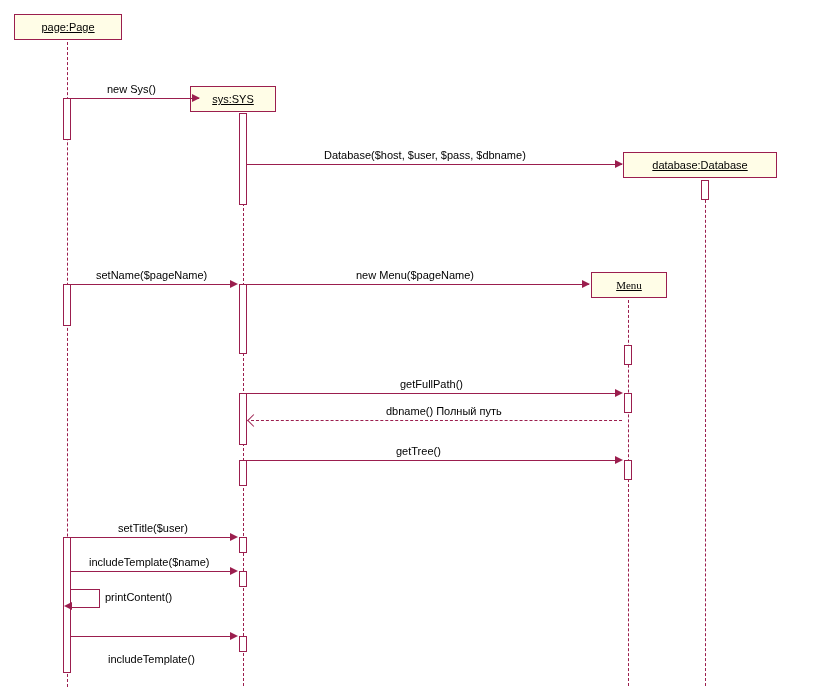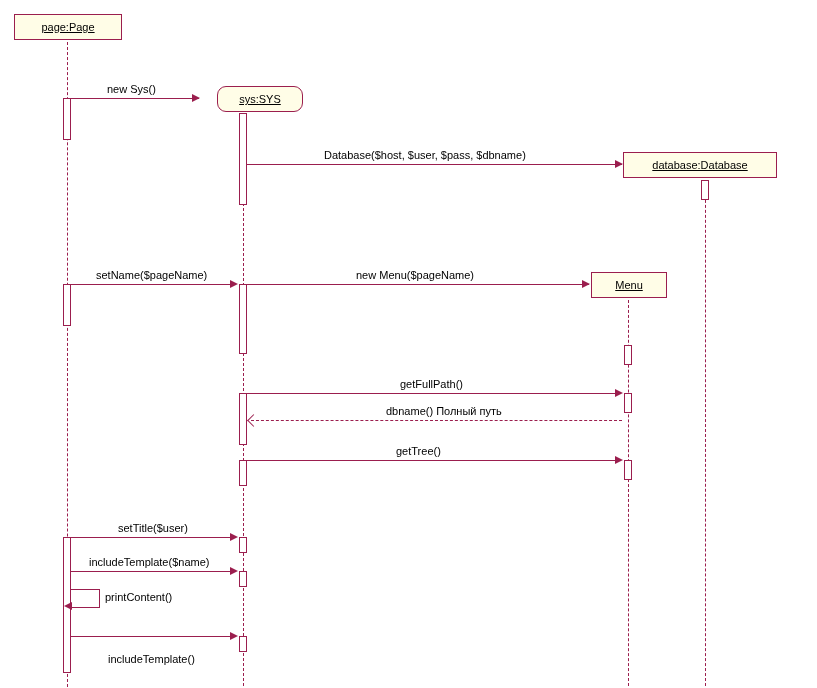--- a/index.html
+++ b/index.html
@@ -78,23 +78,23 @@
     position: absolute;
     border-top: 1px solid #9b1e4e;
     border-right: 1px solid #9b1e4e;
     border-bottom: 1px solid #9b1e4e;
   }
 </style>
 </head>
 <body>
 
 <div class="lifeline-box" style="left:14px; top:14px; width:108px;">page:Page</div>
-<div class="lifeline-box" style="left:217px; top:86px; width:86px;border-radius:9px;">sys:SYS</div>
+<div class="lifeline-box" style="left:190px; top:86px; width:86px;">sys:SYS</div>
 <div class="lifeline-box" style="left:623px; top:152px; width:154px;">database:Database</div>
-<div class="lifeline-box" style="left:591px; top:272px; width:76px;">Menu</div>
+<div class="lifeline-box" style="left:591px; top:272px; width:76px;font-family:Liberation Serif, serif;">Menu</div>
 
 <div class="lifeline-line" style="left:67px; top:42px; height:645px;"></div>
 <div class="lifeline-line" style="left:243px; top:113px; height:573px;"></div>
 <div class="lifeline-line" style="left:705px; top:180px; height:506px;"></div>
 <div class="lifeline-line" style="left:628px; top:300px; height:386px;"></div>
 
 <div class="activation" style="left:63px; top:98px; height:42px;"></div>
 <div class="msg-line" style="left:71px; top:98px; width:128px;"></div>
 <div class="arrow-right" style="left:192px; top:94px;"></div>
 <div class="msg-label" style="left:107px; top:83px;">new Sys()</div>

